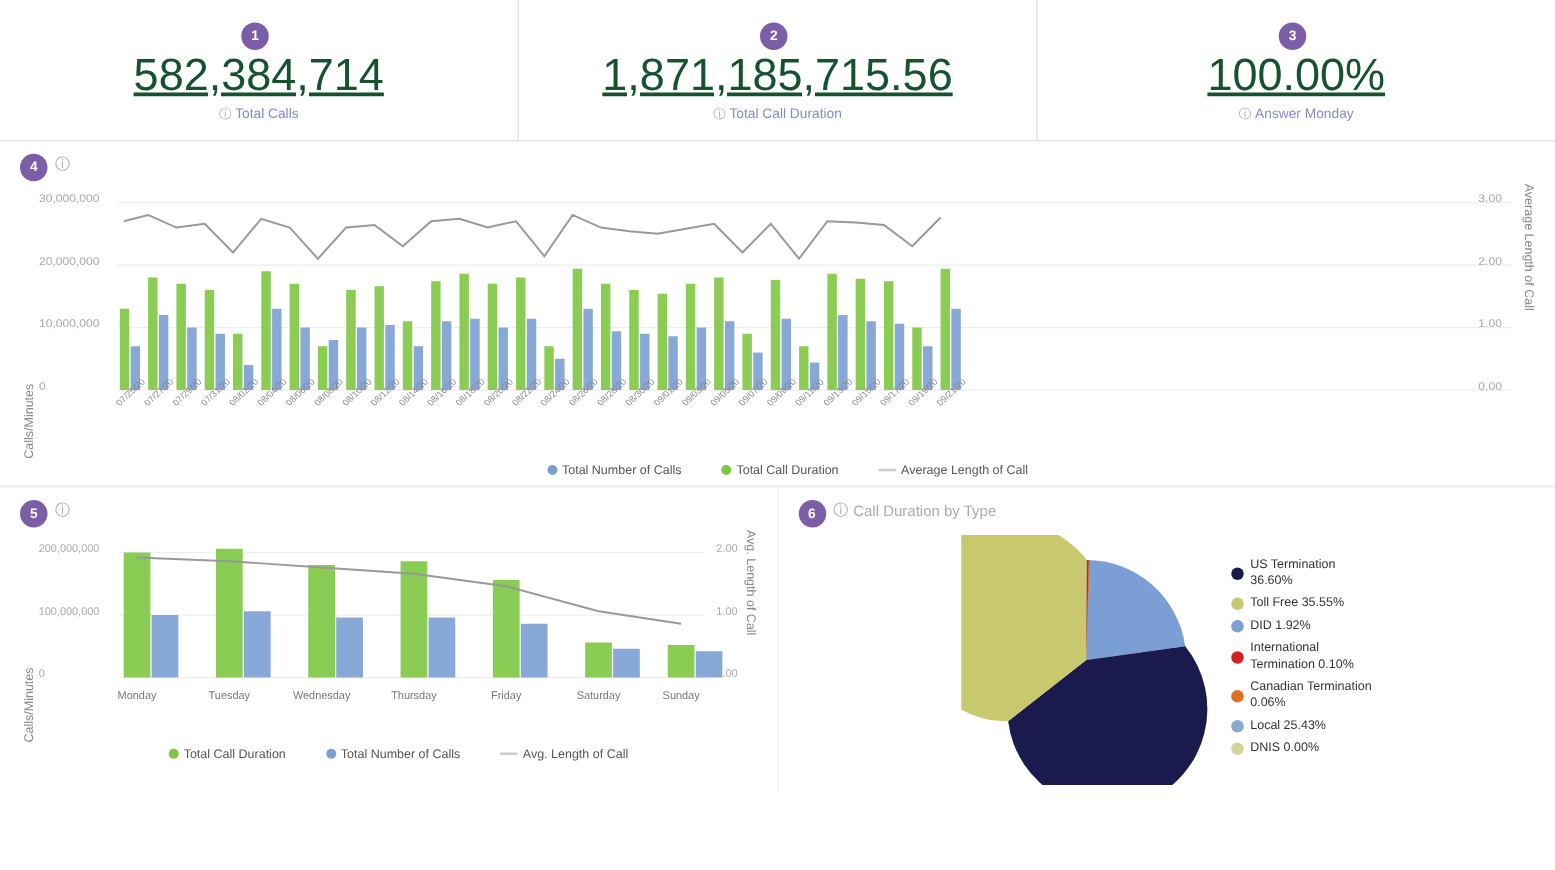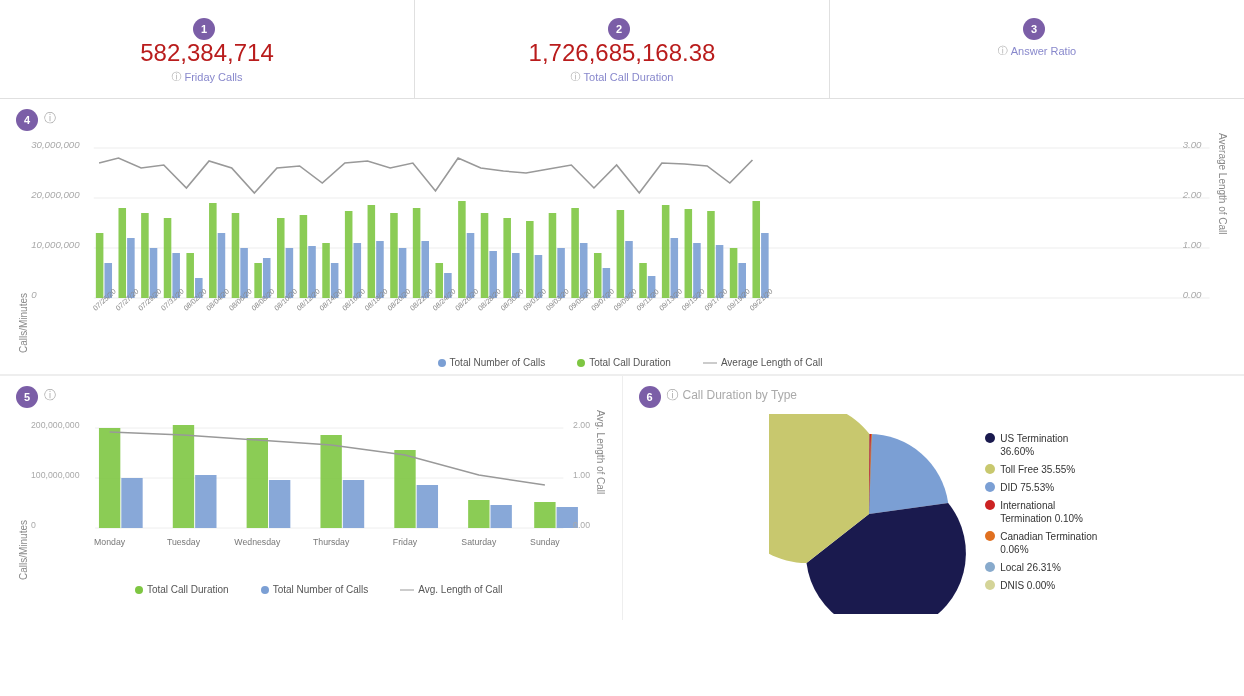--- a/index.html
+++ b/index.html
@@ -10,24 +10,25 @@
       border-bottom: 1px solid #e0e0e0;
     }
     .metric-card {
       flex: 1;
       padding: 18px 20px 14px 20px;
       border-right: 1px solid #e0e0e0;
       text-align: center;
     }
     .metric-card:last-child { border-right: none; }
     .metric-number {
-      font-size: 24px;
-      color: #b91c1c;
+      font-size: 36px;
+      color: #14532d;
       font-weight: 300;
       line-height: 1.1;
+      text-decoration: underline;
     }
     .metric-label {
       font-size: 11px;
       color: #8888cc;
       margin-top: 4px;
       display: flex;
       align-items: center;
       justify-content: center;
       gap: 3px;
     }
@@ -95,21 +96,21 @@
 
     svg { display: block; }
 
     
     .pie-legend {
       font-size: 10px;
       color: #333;
     }
     .pie-legend-item {
       display: flex;
-      align-items: flex-start;
+      align-items: center;
       gap: 5px;
       margin-bottom: 5px;
       line-height: 1.3;
     }
     .pie-legend-swatch {
       width: 10px; height: 10px;
       border-radius: 50%;
       display: inline-block;
       flex-shrink: 0;
       margin-top: 1px;
@@ -130,51 +131,52 @@
   </style>
 </head>
 <body>
 
 <div class="top-metrics">
   <div class="metric-card">
     <div class="section-num">1</div>
     <div class="metric-number">582,384,714</div>
     <div class="metric-label">
       <span class="info-icon">ⓘ</span>
-      <span>Friday Calls</span>
+      <span>Total Calls</span>
     </div>
   </div>
   <div class="metric-card">
     <div class="section-num">2</div>
-    <div class="metric-number">1,726,685,168.38</div>
+    <div class="metric-number">1,871,185,715.56</div>
     <div class="metric-label">
       <span class="info-icon">ⓘ</span>
       <span>Total Call Duration</span>
     </div>
   </div>
   <div class="metric-card">
     <div class="section-num">3</div>
+    <div class="metric-number">100.00%</div>
     <div class="metric-label">
       <span class="info-icon">ⓘ</span>
-      <span>Answer Ratio</span>
+      <span>Answer Monday</span>
     </div>
   </div>
 </div>
 
 <div class="chart-section">
   <div class="section-header">
     <span class="section-num">4</span>
     <div class="chart-title">
       <span style="color:#aaa">ⓘ</span>
     </div>
   </div>
 
   <div style="display:flex; align-items:stretch;">
     <div style="display:flex; align-items:center; writing-mode:vertical-rl; transform:rotate(180deg); font-size:10px; color:#888; padding-right:2px;">Calls/Minutes</div>
-    <div style="flex:1; position:relative;font-style:italic;">
+    <div style="flex:1; position:relative;">
       <svg width="100%" height="220" viewBox="0 0 1100 220" preserveAspectRatio="none">
 
         <text x="2" y="15" font-size="9" fill="#aaa">30,000,000</text>
         <text x="2" y="65" font-size="9" fill="#aaa">20,000,000</text>
         <text x="2" y="115" font-size="9" fill="#aaa">10,000,000</text>
         <text x="2" y="165" font-size="9" fill="#aaa">0</text>
 
         <line x1="60" y1="15" x2="1095" y2="15" stroke="#eee" stroke-width="1"></line>
         <line x1="60" y1="65" x2="1095" y2="65" stroke="#eee" stroke-width="1"></line>
         <line x1="60" y1="115" x2="1095" y2="115" stroke="#eee" stroke-width="1"></line>
@@ -433,33 +435,33 @@
         <div class="pie-legend-item">
           <span class="pie-legend-swatch" style="background:#1a1a4e"></span>
           <span>US Termination<br>36.60%</span>
         </div>
         <div class="pie-legend-item">
           <span class="pie-legend-swatch" style="background:#c8c86e"></span>
           <span>Toll Free 35.55%</span>
         </div>
         <div class="pie-legend-item">
           <span class="pie-legend-swatch" style="background:#7b9fd4"></span>
-          <span>DID 75.53%</span>
+          <span>DID 1.92%</span>
         </div>
         <div class="pie-legend-item">
           <span class="pie-legend-swatch" style="background:#cc2222"></span>
           <span>International<br>Termination 0.10%</span>
         </div>
         <div class="pie-legend-item">
           <span class="pie-legend-swatch" style="background:#e07020"></span>
           <span>Canadian Termination<br>0.06%</span>
         </div>
         <div class="pie-legend-item">
           <span class="pie-legend-swatch" style="background:#88aacc"></span>
-          <span>Local 26.31%</span>
+          <span>Local 25.43%</span>
         </div>
         <div class="pie-legend-item">
           <span class="pie-legend-swatch" style="background:#d4d498"></span>
           <span>DNIS 0.00%</span>
         </div>
       </div>
     </div>
   </div>
 
 </div>

